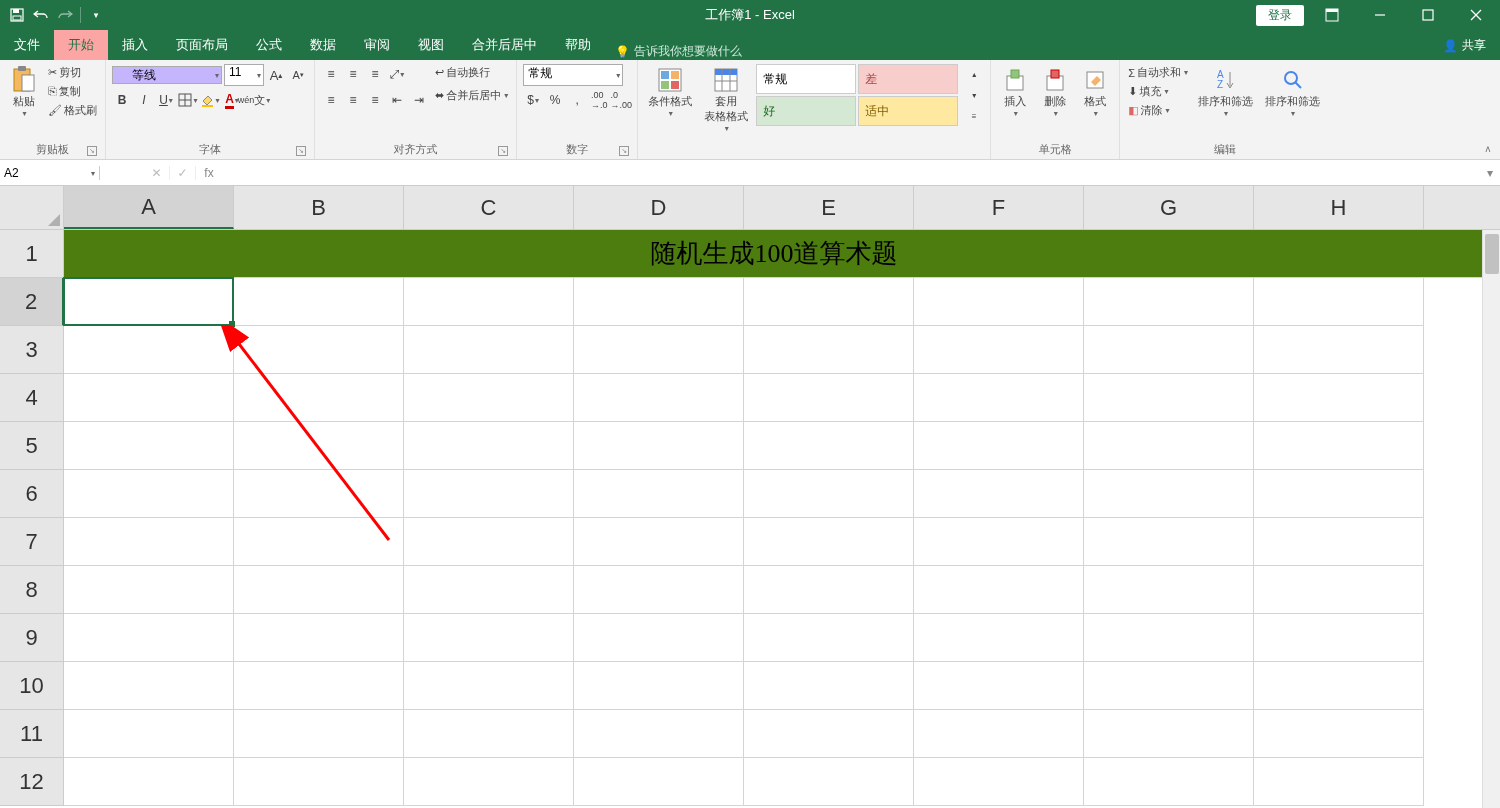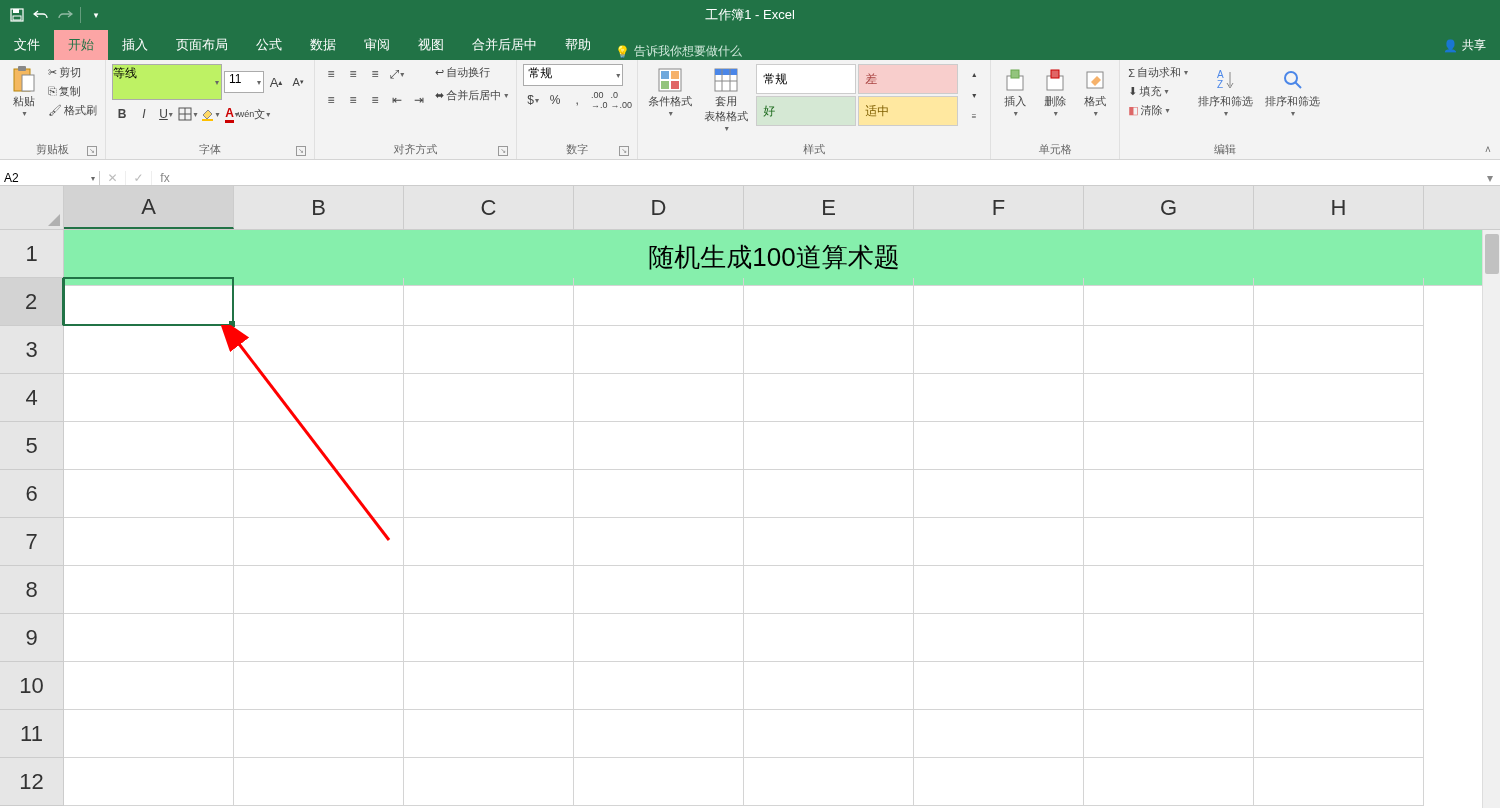--- a/index.html
+++ b/index.html
@@ -19,54 +19,54 @@
 .share { margin-left: auto; padding: 6px 14px; font-size: 12px; display: flex; align-items: center; gap: 4px; cursor: pointer; }
 .ribbon { height: 100px; background: #f3f3f3; border-bottom: 1px solid #d4d4d4; display: flex; }
 .group { border-right: 1px solid #e0e0e0; padding: 4px 6px 2px 6px; display: flex; flex-direction: column; }
 .group-body { flex: 1; display: flex; align-items: flex-start; gap: 4px; }
 .group-label { text-align: center; font-size: 11px; color: #666; padding-top: 2px; position: relative; }
 .group-label .launcher { position: absolute; right: 2px; bottom: 1px; width: 10px; height: 10px; border: 1px solid #999; font-size: 7px; line-height: 8px; text-align: center; color: #888; cursor: pointer; }
 .big-btn { display: flex; flex-direction: column; align-items: center; justify-content: center; padding: 2px 4px; cursor: pointer; font-size: 11px; color: #444; }
 .big-btn .icon { width: 28px; height: 28px; display: flex; align-items: center; justify-content: center; }
 .small-btn { display: flex; align-items: center; gap: 2px; cursor: pointer; font-size: 11px; color: #444; padding: 1px 2px; }
 .col { display: flex; flex-direction: column; gap: 2px; }
-.font-name { width: 110px; height: 36px; border: 1px solid #ababab; background: #bef264; font-size: 12px; padding: 0 18px 0 0; position: relative; }
+.font-name { width: 110px; height: 18px; border: 1px solid #ababab; background: #c4b5fd; font-size: 12px; padding: 0 18px 0 19px; position: relative; }
 .font-size { width: 40px; height: 22px; border: 1px solid #ababab; background: #fff; font-size: 12px; padding: 0 14px 0 4px; position: relative; }
 .combo-arrow { position: absolute; right: 2px; top: 50%; transform: translateY(-50%); font-size: 8px; color: #666; }
 .row { display: flex; align-items: center; gap: 2px;}
 .ico-btn { width: 20px; height: 20px; display: flex; align-items: center; justify-content: center; cursor: pointer; color: #444; font-size: 12px;}
 .style-gallery { display: flex; flex-direction: column; gap: 2px; }
 .style-row { display: flex; gap: 2px; }
 .style-cell { width: 100px; height: 30px; border: 1px solid #ccc; background: #fff; display: flex; align-items: center; padding: 0 6px; font-size: 12px; cursor: pointer; }
 .style-bad { background: #f8cecc; color: #a94442; }
 .style-good { background: #d5e8d4; color: #1e6b1e; }
 .style-neutral { background: #ffe8a0; color: #7f5f00; }
 .dd { font-size: 8px; color: #666; margin-left: 1px; }
-.namebox-bar { height: 26px; border-bottom: 1px solid #ccc; display: flex; align-items: flex-end; background: #fff;}
+.namebox-bar { height: 26px; border-bottom: 1px solid #ccc; display: flex; align-items: center; background: #fff; gap: 44px;}
 .name-box { width: 100px; border-right: 1px solid #ccc; padding: 0 4px; display: flex; align-items: center; position: relative; font-size: 12px;}
 .name-box .combo-arrow { right: 4px; }
 .fx-area { flex:1; display:flex; align-items:center;}
 .fx-btn { width: 26px; display: flex; align-items: center; justify-content: center; color: #888; cursor: pointer; border-right:1px solid #eee; height:100%;}
 .fx-label { width: 26px; display: flex; align-items: center; justify-content: center; color: #888;}
 .formula-input { flex: 1; border: none; outline: none; height: 100%; padding: 0 6px; font-size: 12px;}
 .expand-fx { width: 20px; display:flex; align-items:center; justify-content:center; color:#888; cursor:pointer;}
 .grid-wrap { position: relative; height: calc(808px - 30px - 30px - 100px - 26px); overflow:hidden;}
 .col-headers { display: flex; height: 44px; border-bottom: 1px solid #ccc; background: #e6e6e6; position:sticky; top:0;}
 .select-all { width: 64px; background: #e6e6e6; border-right: 1px solid #ccc; position: relative; cursor:pointer;}
 .select-all::after { content: ""; position: absolute; right: 3px; bottom: 3px; width: 0; height: 0; border-left: 12px solid transparent; border-bottom: 12px solid #b0b0b0; }
 .col-h { width: 170px; border-right: 1px solid #ccc; display: flex; align-items: center; justify-content: center; font-size: 22px; color: #333; background: #e6e6e6; cursor:pointer;}
 .col-h.sel { background: #d3d3d3; border-bottom: 2px solid #217346; }
 .grid-body { display: flex; }
 .row-headers { width: 64px; }
 .row-h { height: 48px; border-right: 1px solid #ccc; border-bottom: 1px solid #ccc; display: flex; align-items: center; justify-content: center; font-size: 22px; color: #333; background: #e6e6e6; cursor:pointer;}
 .row-h.sel { background: #d3d3d3; border-right: 2px solid #217346; }
 .cells { position: relative; }
 .cell-row { display: flex; }
 .cell { width: 170px; height: 48px; border-right: 1px solid #d4d4d4; border-bottom: 1px solid #d4d4d4; font-size: 14px; padding: 2px 4px; position:relative; cursor:cell;}
-.merged-title { position: absolute; left: 0; top: 0; width: 1420px; height: 56px; display: flex; align-items: center; justify-content: center; font-size: 26px; color: #000; border-bottom: 1px solid #d4d4d4; background:#86efac; cursor:cell;}
+.merged-title { position: absolute; left: 0; top: 0; width: 1420px; height: 48px; display: flex; align-items: center; justify-content: center; font-size: 26px; color: #000; border-bottom: 1px solid #d4d4d4; background:#4d7c0f; cursor:cell;font-family:Liberation Serif, serif;}
 .selection { position: absolute; border: 2px solid #217346; pointer-events:none;}
 .selection .handle { position: absolute; right: -3px; bottom: -3px; width: 6px; height: 6px; background: #217346; }
 .vscroll { position:absolute; right:0; top:44px; bottom:0; width:18px; background:#f0f0f0; border-left:1px solid #ddd;}
 .vscroll .thumb { position:absolute; top:4px; left:2px; width:14px; height:40px; background:#c1c1c1; border-radius:2px; cursor:pointer;}
 svg.arrow-annotation { position:absolute; pointer-events:none; }
 .number-combo { width:100px; height:22px; border:1px solid #ababab; background:#fff; font-size:12px; padding:0 18px 0 4px; position:relative; }
 .ribbon-collapse { margin-left:auto; width:24px; display:flex; align-items:flex-end; justify-content:center; padding-bottom:4px; color:#666; cursor:pointer; font-size:10px;}
 </style>
 </head>
 <body>
@@ -87,20 +87,44 @@
       </div>
     <div class="qat-icon" style="opacity:.5">
         <svg width="16" height="14" viewBox="0 0 16 14">
           <path d="M11 3 L15 6 L11 9 M15 6 H6 A4 4 0 0 0 2 10" fill="none" stroke="#fff" stroke-width="1.3"></path>
         </svg>
       </div>
     <div class="qat-sep"></div>
     <div class="qat-icon" style="font-size:9px">▾</div>
   </div>
   <div class="title-center">工作簿1 - Excel</div>
+  <div class="title-right">
+    <div class="signin-btn">登录</div>
+    <div class="win-btn">
+        <svg width="14" height="14" viewBox="0 0 14 14">
+          <rect x="1" y="1" width="12" height="12" fill="none" stroke="#fff"></rect>
+          <rect x="1" y="1" width="12" height="3" fill="#fff"></rect>
+        </svg>
+      </div>
+    <div class="win-btn">
+        <svg width="12" height="12" viewBox="0 0 12 12">
+          <line x1="1" y1="6" x2="11" y2="6" stroke="#fff" stroke-width="1.2"></line>
+        </svg>
+      </div>
+    <div class="win-btn">
+        <svg width="12" height="12" viewBox="0 0 12 12">
+          <rect x="1" y="1" width="10" height="10" fill="none" stroke="#fff" stroke-width="1.2"></rect>
+        </svg>
+      </div>
+    <div class="win-btn">
+        <svg width="12" height="12" viewBox="0 0 12 12">
+          <path d="M1 1 L11 11 M11 1 L1 11" stroke="#fff" stroke-width="1.3"></path>
+        </svg>
+      </div>
+  </div>
 </div>
 
 <div class="tabs">
   <div class="tab">文件</div>
   <div class="tab active">开始</div>
   <div class="tab">插入</div>
   <div class="tab">页面布局</div>
   <div class="tab">公式</div>
   <div class="tab">数据</div>
   <div class="tab">审阅</div>
@@ -282,21 +306,20 @@
           <div class="style-cell style-good">好</div>
           <div class="style-cell style-neutral">适中</div>
         </div>
       </div>
       <div class="col" style="justify-content:center;gap:1px;margin-left:2px">
         <div class="ico-btn" style="font-size:8px">▴</div>
         <div class="ico-btn" style="font-size:8px">▾</div>
         <div class="ico-btn" style="font-size:8px">≡</div>
       </div>
     </div>
-    <div class="group-label"><span>样式</span></div>
   </div>
 
   <div class="group">
     <div class="group-body">
       <div class="big-btn">
           <div class="icon">
             <svg width="24" height="24" viewBox="0 0 24 24">
               <rect x="4" y="8" width="16" height="14" fill="#fff" stroke="#888"></rect>
               <rect x="8" y="2" width="8" height="8" fill="#93c47d" stroke="#6aa84f"></rect>
             </svg>

